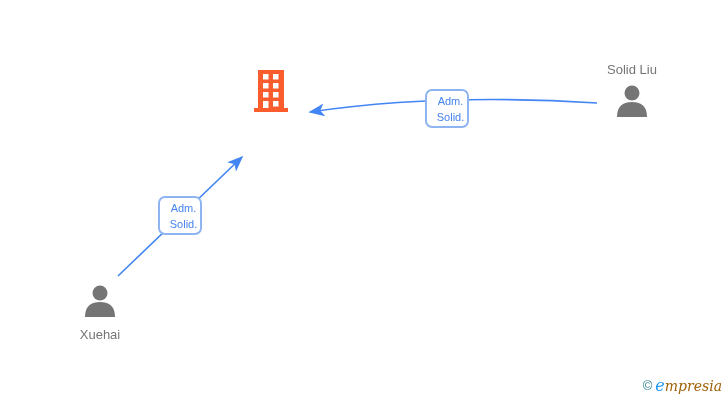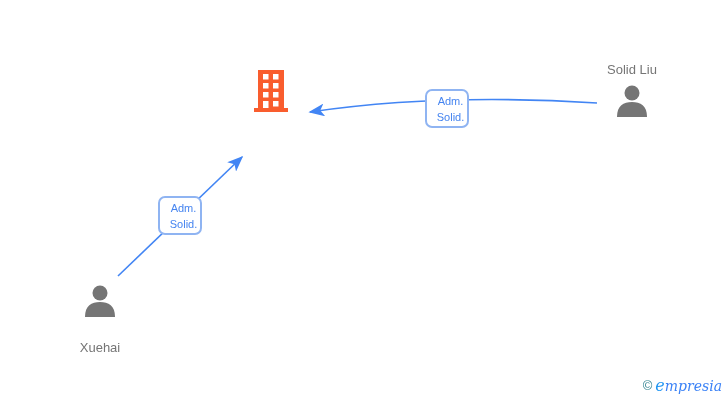--- a/index.html
+++ b/index.html
@@ -61,21 +61,21 @@
     vertical-align: 1px;
     margin-right: 3px;
   }
   .brand .brand-e {
     color: #2196F3;
     font-family: "DejaVu Serif", serif;
     font-style: italic;
     font-size: 16px;
   }
   .brand .brand-rest {
-    color: #3b82f6;
+    color: #a16207;
     font-family: "DejaVu Serif", serif;
     font-style: italic;
     font-size: 14px;
   }
 </style>
 </head>
 <body>
 
 <div class="canvas">
 
@@ -116,21 +116,21 @@
     </span>
   </div>
 
   <div class="node" style="left:50px; top:284px; width:100px;">
     <span class="icon-wrap">
       <svg width="36" height="34" viewBox="0 0 36 34">
         <circle cx="18" cy="9" r="7.5" fill="#757575"></circle>
         <path d="M3,33 C3,21.5 9.5,18 18,18 C26.5,18 33,21.5 33,33 Z" fill="#757575"></path>
       </svg>
     </span>
-    <div class="node-label" style="margin-top:18px;">Xuehai</div>
+    <div class="node-label" style="margin-top:5px;">Xuehai</div>
   </div>
 
   <div class="edge-label-box" style="left:425px; top:89px;">
     <div>Adm.</div>
     <div>Solid.</div>
   </div>
   <div class="edge-label-box" style="left:158px; top:196px;">
     <div>Adm.</div>
     <div>Solid.</div>
   </div>

